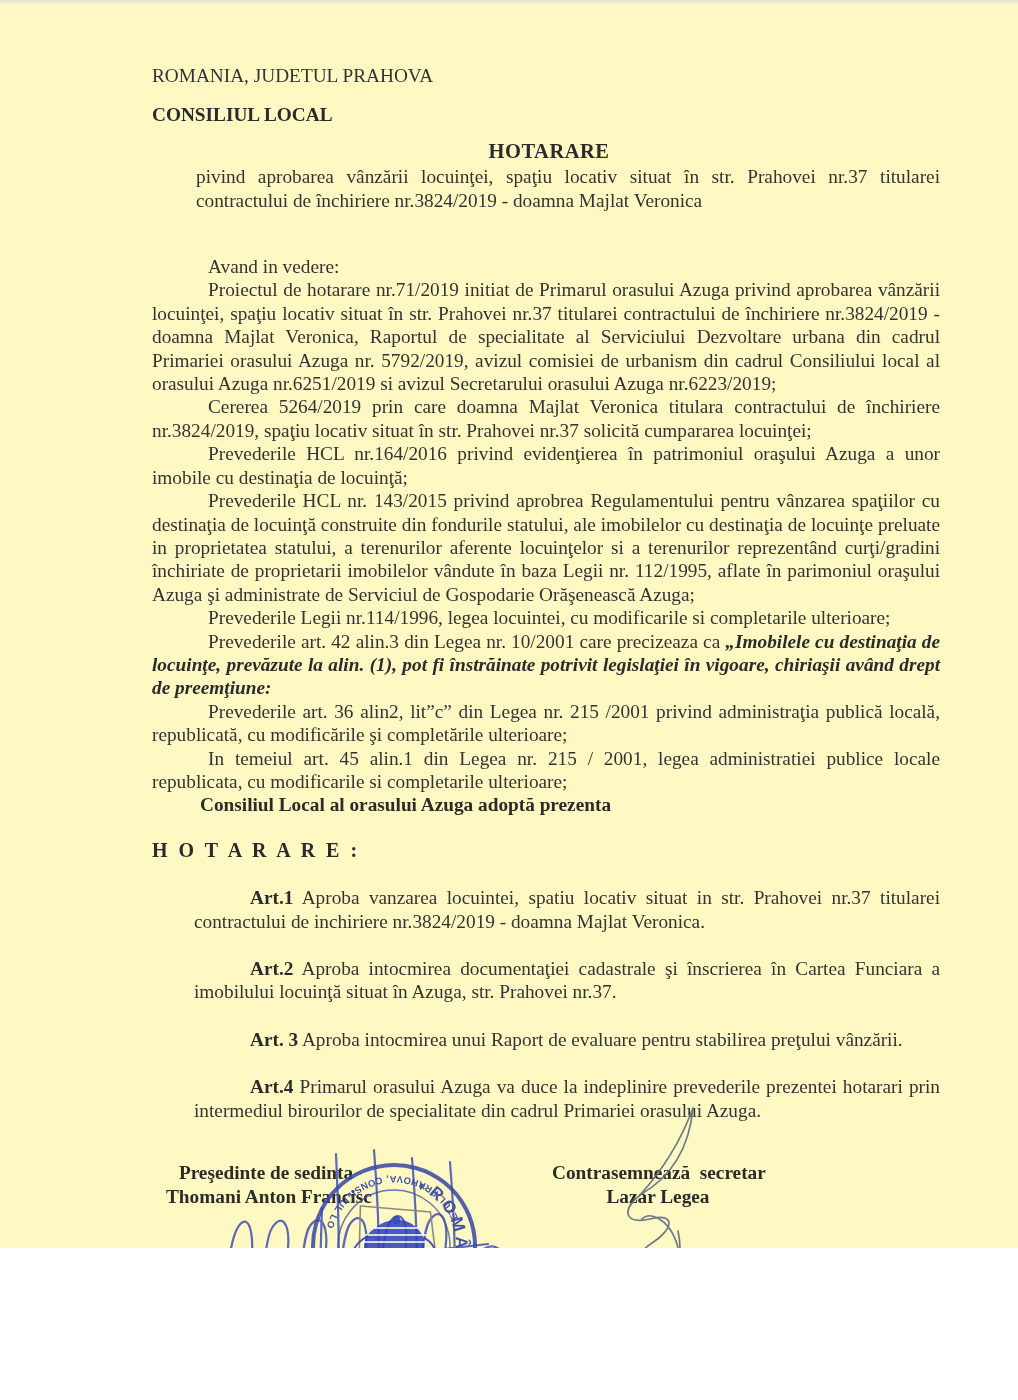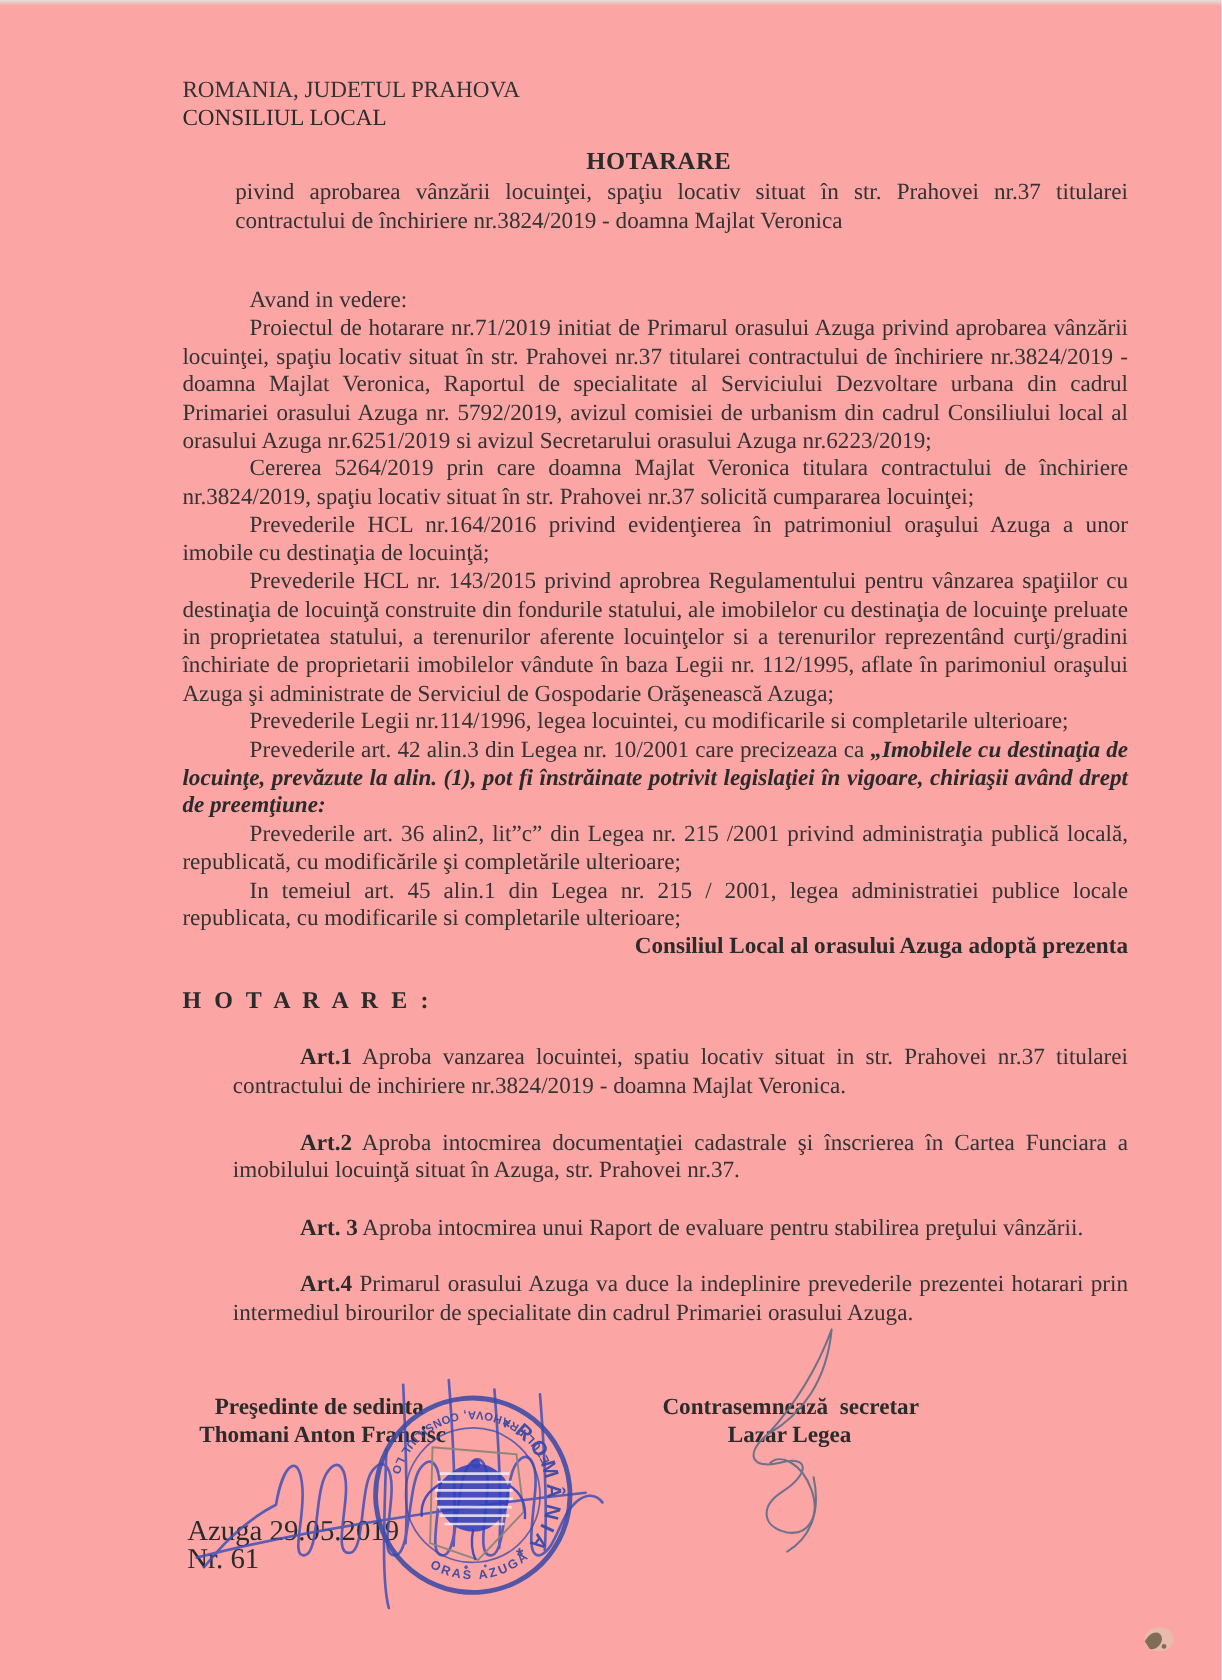--- a/index.html
+++ b/index.html
@@ -1,32 +1,32 @@
 <!DOCTYPE html>
 <html><head>
 <meta charset="utf-8">
 <style>
   html,body{margin:0;padding:0;background:#ffffff;}
   .page{
-    position:relative;width:1018px;height:1400px;background:#fca5a5;
+    position:relative;width:1018px;height:1248px;background:#fef9c3;
     overflow:hidden;font-family:"Liberation Serif",serif;color:#333;
   }
   .top-edge{position:absolute;top:0;left:0;right:0;height:5px;
     background:linear-gradient(#e2e0da,rgba(226,224,218,0));}
   .content{position:absolute;left:152px;top:64px;width:788px;
     font-size:19.3px;line-height:23.4px;}
   .letterhead div{white-space:pre;}
-  .bold{font-weight:normal;color:#2b2b2b;}
+  .bold{font-weight:bold;color:#2b2b2b;margin-top:16px;}
   .title{font-size:20.5px;font-weight:bold;text-align:center;
     margin:13px 0 0 6px;letter-spacing:.5px;color:#2b2b2b;}
   .subtitle{margin:2px 0 0 44px;text-align:justify;}
   .para{margin:0;text-align:justify;text-indent:56px;}
   .intro{margin-top:43px;}
   .quote-run{font-weight:bold;font-style:italic;color:#2b2b2b;}
-  .adopts{font-weight:bold;text-align:right;text-indent:48px;color:#2b2b2b;}
+  .adopts{font-weight:bold;text-align:left;text-indent:48px;color:#2b2b2b;}
   .decision{font-size:20px;font-weight:bold;text-align:left;
     letter-spacing:3px;margin:22px 0 0 0;color:#2b2b2b;}
   .article{margin-top:24px;margin-left:42px;}
   .article b{color:#2b2b2b;}
   .sig-block{position:absolute;font-weight:bold;font-size:19.3px;
     line-height:23.5px;text-align:center;color:#2b2b2b;}
   .sig-block div{white-space:pre;}
   #president-block{left:166px;top:1161px;width:200px;text-align:center;}
   #secretary-block{left:552px;top:1161px;width:212px;}
   .footer-block{position:absolute;left:156px;top:1264px;font-weight:normal;

